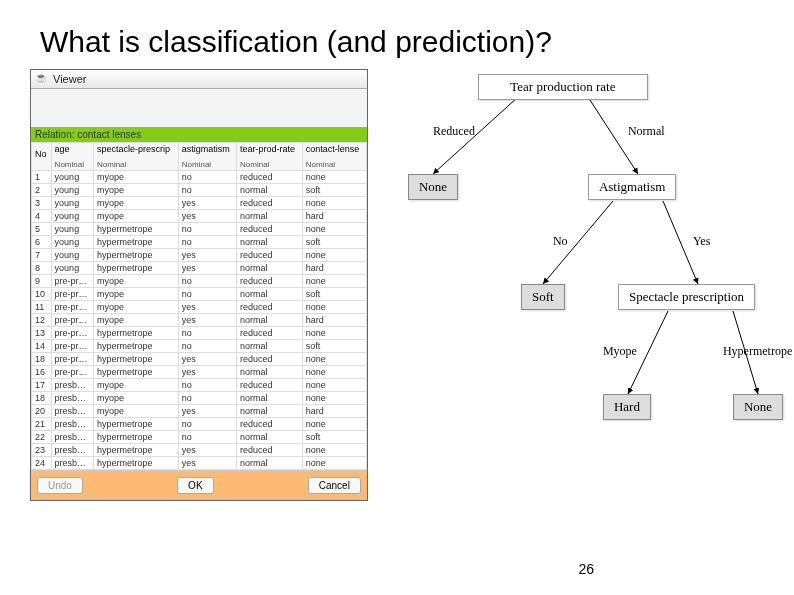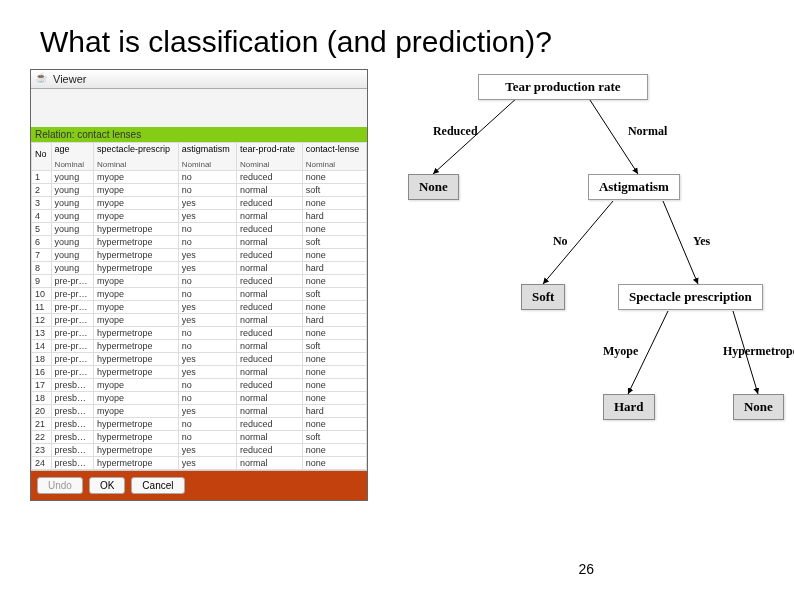--- a/index.html
+++ b/index.html
@@ -67,43 +67,42 @@
     color: #333;
   }
   table.data th {
     background: #f6f6f6;
     font-weight: normal;
   }
   table.data th .colname { display:block; font-size:9px; color:#000; }
   table.data th .coltype { display:block; font-size:8px; color:#555;margin-top:6px; }
   .viewer-buttons {
     display: flex;
-    justify-content: flex-start;
+    justify-content: space-between;
     gap: 6px;
     padding: 6px;
     border-top: 1px solid #ccc;
-    background: #c2410c;
+    background: #fdba74;
   }
   .viewer-buttons button {
     font-size: 10px;
     padding: 2px 10px;
     background: #f8f8f8;
     border: 1px solid #aaa;
     border-radius: 3px;
   }
   .viewer-buttons button[disabled]{ color:#999; }
 
   
   .tree {
     position: relative;
     width: 400px;
     height: 390px;
     font-family: Georgia, serif;
     font-size: 13px;
-    font-weight: bold;
   }
   .node {
     position: absolute;
     border: 1px solid #999;
     background: #fff;
     padding: 4px 10px;
     text-align: center;
     box-shadow: 1px 1px 2px rgba(0,0,0,.15);
   }
   .leaf {

